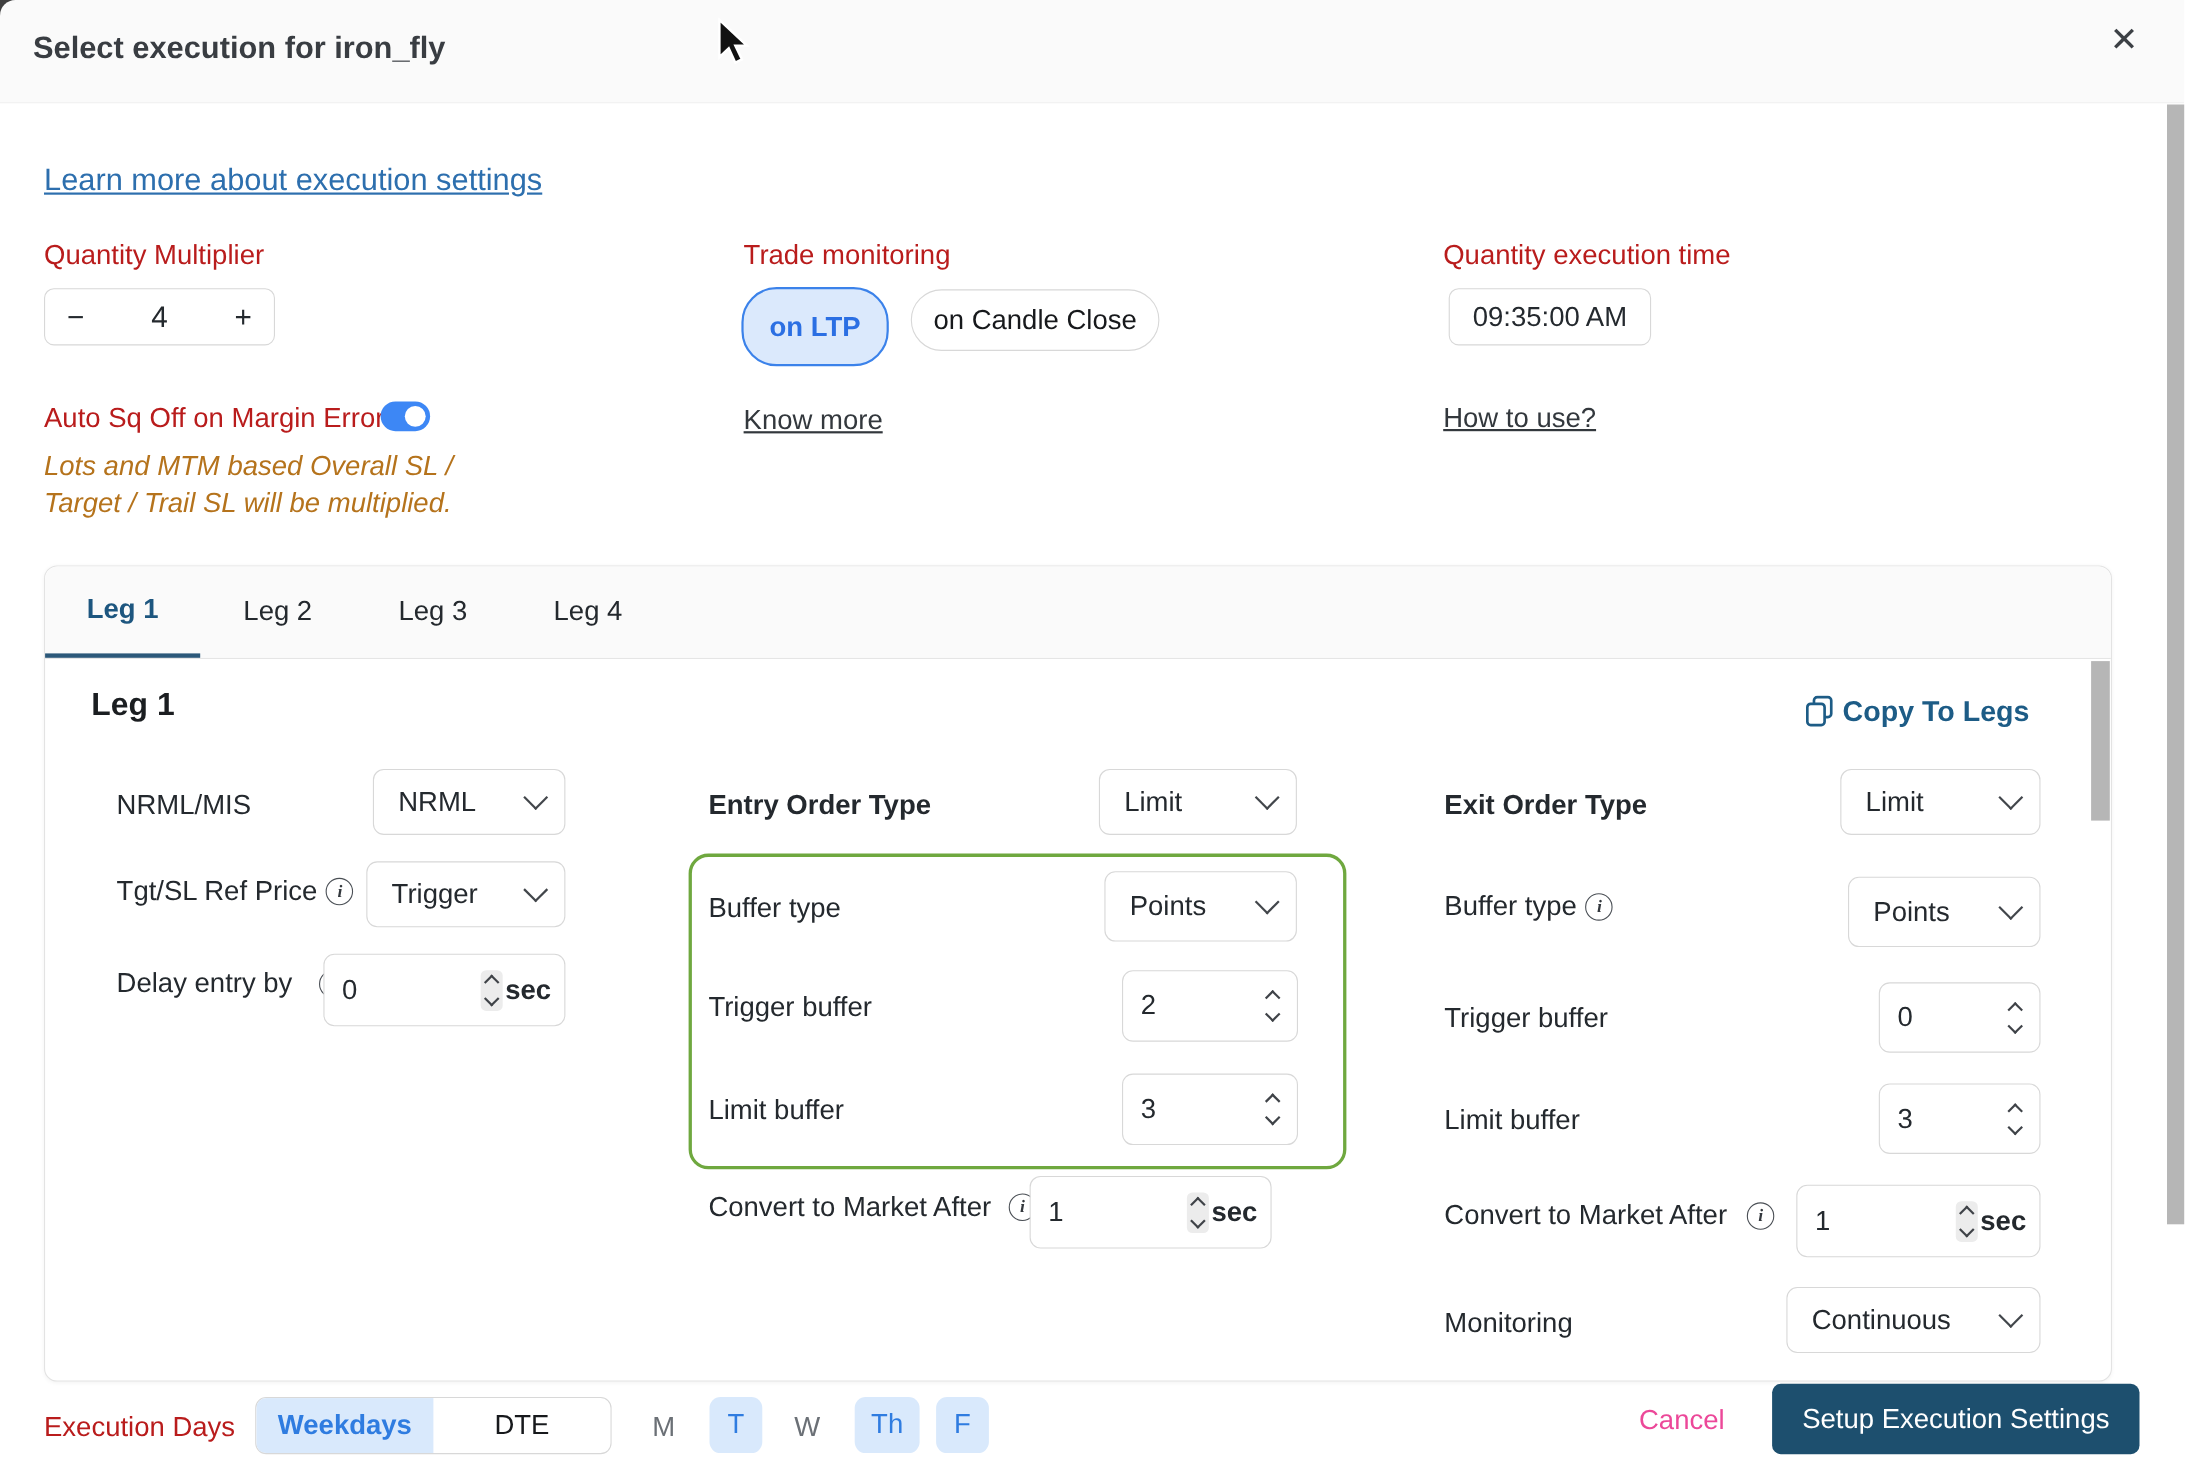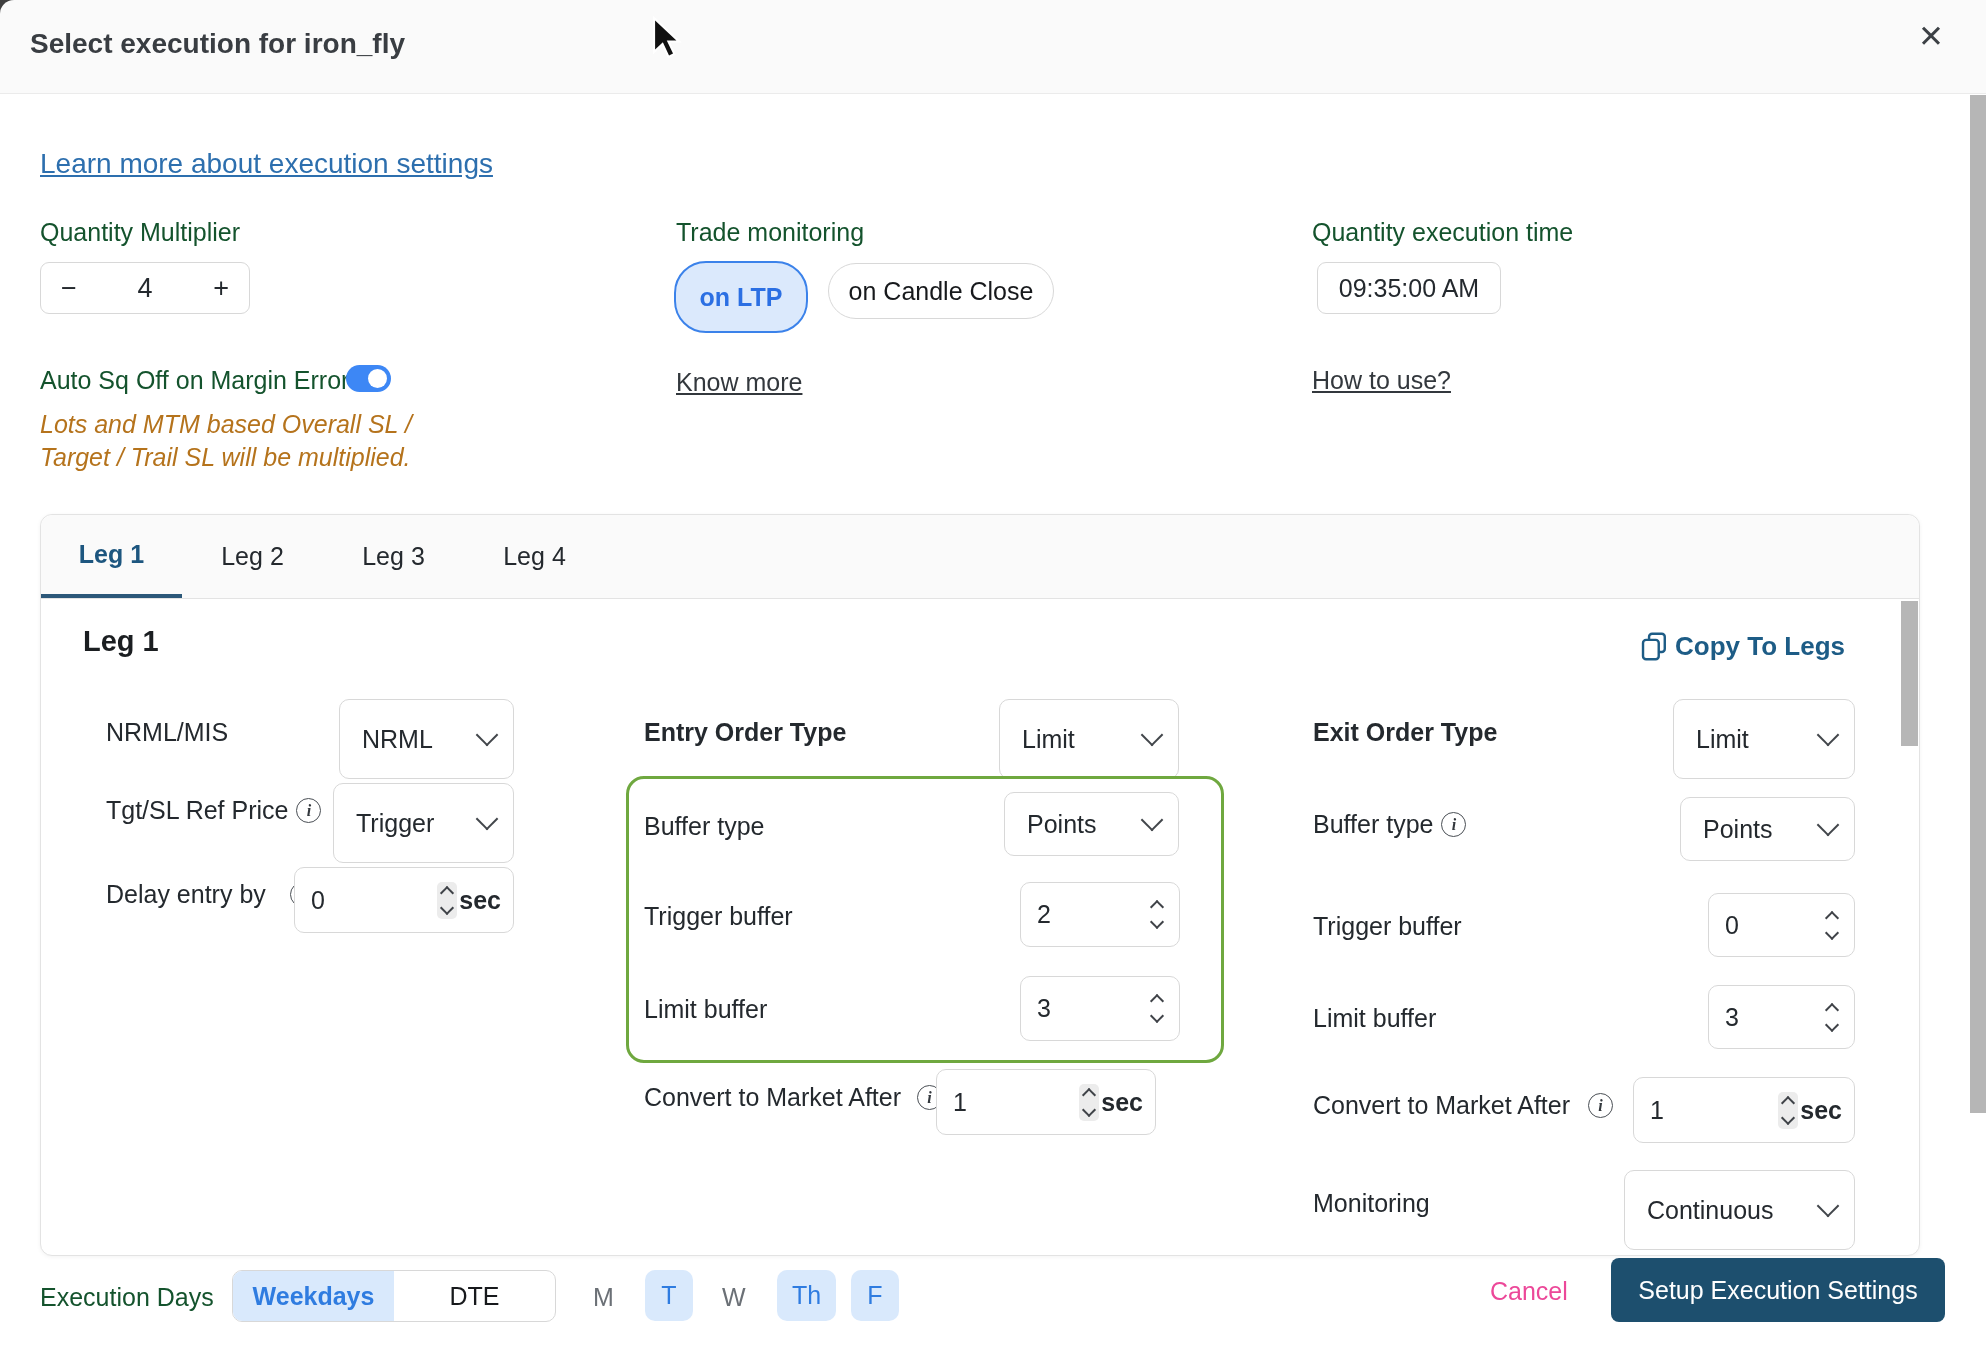--- a/index.html
+++ b/index.html
@@ -7,21 +7,21 @@
   .stage{position:relative;width:1986px;height:1348px;background:#fff;overflow:hidden;}
   .abs{position:absolute;}
 
   
   .notch{position:absolute;left:0;top:0;width:20px;height:20px;background:#3f3f3f;}
   .header{position:absolute;left:0;top:0;width:1986px;height:93px;background:#fafafa;border-bottom:1px solid #ebebeb;border-top-left-radius:14px;}
   .title{position:absolute;left:30px;top:28px;font-size:28px;font-weight:700;color:#393d42;}
   .close{position:absolute;left:1918px;top:18px;font-size:31px;color:#3c4045;cursor:default;}
 
   
-  .glabel{font-size:25px;color:#14532d;}
+  .glabel{font-size:25px;color:#b91c1c;}
   .dlabel{font-size:25px;color:#24292e;white-space:nowrap;}
   .bold{font-weight:700;}
   .link{font-size:28px;color:#2d6fae;text-decoration:underline;}
   .dlink{font-size:25px;color:#33383d;text-decoration:underline;font-weight:500;margin-top:22px;}
 
   
   .stepper{position:absolute;left:40px;top:262px;width:210px;height:52px;border:1.5px solid #d8d8d8;border-radius:9px;background:#fff;display:flex;align-items:center;justify-content:space-between;padding:0 20px;font-size:27px;box-sizing:border-box;}
   .pill{position:absolute;display:flex;align-items:center;justify-content:center;border-radius:32px;font-size:25px;box-sizing:border-box;background:#fff;}
   .pill.sel{background:#dbe9fc;border:2px solid #3b82ea;color:#2b6fe3;font-weight:700;}
   .pill.unsel{border:1.5px solid #d8d8d8;color:#17191c;}
@@ -30,21 +30,21 @@
   .toggle .knob{position:absolute;right:4px;top:4px;width:19px;height:19px;border-radius:50%;background:#fff;}
   .warn{position:absolute;left:40px;font-style:italic;font-size:25px;font-weight:500;color:#b5731c;}
 
   .card{position:absolute;left:40px;top:514px;width:1880px;height:742px;border:1px solid #e3e3e3;border-radius:12px;background:#fff;box-shadow:0 1px 4px rgba(0,0,0,.05);box-sizing:border-box;}
   .tabbar{position:absolute;left:0;top:0;width:100%;height:84px;background:#fafafa;border-bottom:1px solid #e3e3e3;border-radius:12px 12px 0 0;display:flex;box-sizing:border-box;}
   .tab{width:141px;display:flex;align-items:center;justify-content:center;font-size:25px;color:#24292e;box-sizing:border-box;cursor:default;}
   .tab.active{color:#1d567f;font-weight:700;border-bottom:4px solid #2c5879;}
   .legheading{position:absolute;left:42px;top:110px;font-size:29px;font-weight:700;color:#1b1e21;}
   .copylink{position:absolute;right:74px;top:116px;display:flex;align-items:center;gap:7px;color:#1d5c86;font-size:26px;font-weight:700;}
 
-  .dd{position:absolute;display:flex;align-items:center;justify-content:space-between;padding:0 18px 0 22px;border:1.5px solid #d8d8d8;border-radius:10px;background:#fff;font-size:25px;height:80px;box-sizing:border-box;}
+  .dd{position:absolute;display:flex;align-items:center;justify-content:space-between;padding:0 18px 0 22px;border:1.5px solid #d8d8d8;border-radius:10px;background:#fff;font-size:25px;height:60px;box-sizing:border-box;}
   .chev{width:14px;height:14px;border-right:2.5px solid #42464b;border-bottom:2.5px solid #42464b;transform:rotate(45deg);margin-top:-8px;flex:none;}
   .num{position:absolute;display:flex;align-items:center;border:1.5px solid #d8d8d8;border-radius:10px;background:#fff;font-size:25px;box-sizing:border-box;padding:0 12px 0 16px;height:66px;}
   .num .val{flex:1;}
   .spin{display:flex;flex-direction:column;align-items:center;gap:5px;padding:6px 5px;border-radius:5px;flex:none;}
   .spin.gray{background:#ececec;}
   .spin i{display:block;width:8px;height:8px;border:0 solid #3f4348;}
   .spin .up{border-left-width:2px;border-top-width:2px;transform:rotate(45deg);}
   .spin .dn{border-right-width:2px;border-bottom-width:2px;transform:rotate(45deg);}
   .unit{font-weight:700;margin-left:2px;}
   .info{display:inline-flex;align-items:center;justify-content:center;width:25px;height:25px;border:1.5px solid #4a4f55;border-radius:50%;font-family:"Liberation Serif",serif;font-style:italic;font-weight:600;font-size:16px;color:#33383d;margin-left:8px;flex:none;box-sizing:border-box;}

